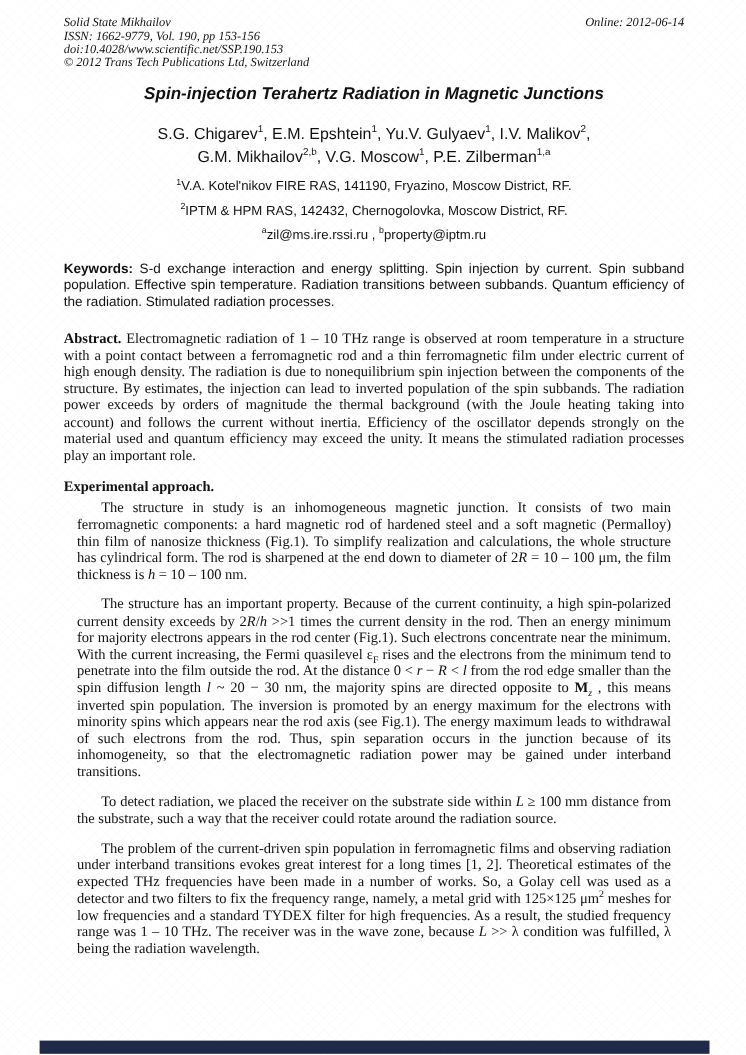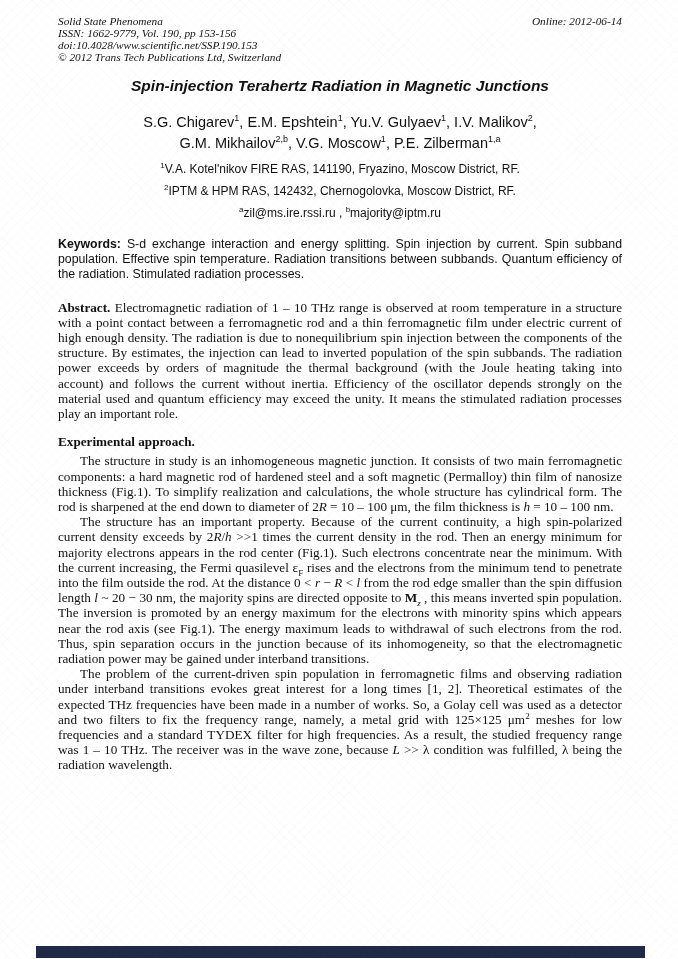--- a/index.html
+++ b/index.html
@@ -63,21 +63,21 @@
     margin-top: 17px;
     font-size: 13.2px; line-height: 15.2px;
     text-align: justify;
   }
   .section-heading {
     margin-top: 13px;
     font-weight: bold;
     font-size: 13.2px; line-height: 15.2px;
   }
   .body-para {
-    margin: 0;
+    margin: 12px;
     font-size: 13.2px; line-height: 15.2px;
     text-align: justify;
     text-indent: 22px;
   }
   .body-para.first { margin-top: 4px; }
   sup { line-height: 0; }
   sub { line-height: 0; font-size: 9px; }
   .abstract sup, .body-para sup { font-size: 9px; }
   
   .footer-bar {
@@ -87,46 +87,47 @@
     background: #1e2a47;
   }
 </style>
 </head>
 <body>
 
 <div class="page">
 
   <div class="header-row">
     <div class="header-left">
-      <div>Solid State Phenomena</div>
+      <div>Solid State Mikhailov</div>
       <div>ISSN: 1662-9779, Vol. 190, pp 153-156</div>
       <div>doi:10.4028/www.scientific.net/SSP.190.153</div>
       <div>© 2012 Trans Tech Publications Ltd, Switzerland</div>
     </div>
     <div class="header-right">Online: 2012-06-14</div>
   </div>
 
   <div class="paper-title">Spin-injection Terahertz Radiation in Magnetic Junctions</div>
 
   <div class="authors">
     <div><span>S.G. Chigarev</span><sup>1</sup><span>, E.M. Epshtein</span><sup>1</sup><span>, Yu.V. Gulyaev</span><sup>1</sup><span>, I.V. Malikov</span><sup>2</sup><span>,</span></div>
     <div><span>G.M. Mikhailov</span><sup>2,b</sup><span>, V.G. Moscow</span><sup>1</sup><span>, P.E. Zilberman</span><sup>1,a</sup></div>
   </div>
 
   <div class="affiliations">
     <div><sup>1</sup><span>V.A. Kotel'nikov FIRE RAS, 141190, Fryazino, Moscow District, RF.</span></div>
     <div><sup>2</sup><span>IPTM &amp; HPM RAS, 142432, Chernogolovka, Moscow District, RF.</span></div>
-    <div><sup>a</sup><span>zil@ms.ire.rssi.ru , </span><sup>b</sup><span>majority@iptm.ru</span></div>
+    <div><sup>a</sup><span>zil@ms.ire.rssi.ru , </span><sup>b</sup><span>property@iptm.ru</span></div>
   </div>
 
   <div class="keywords"><span style="font-weight: bold;">Keywords:</span><span> S-d exchange interaction and energy splitting. Spin injection by current. Spin subband population. Effective spin temperature. Radiation transitions between subbands. Quantum efficiency of the radiation. Stimulated radiation processes.</span></div>
 
   <div class="abstract"><span style="font-weight: bold;">Abstract. </span><span>Electromagnetic radiation of 1 – 10 THz range is observed at room temperature in a structure with a point contact between a ferromagnetic rod and a thin ferromagnetic film under electric current of high enough density. The radiation is due to nonequilibrium spin injection between the components of the structure. By estimates, the injection can lead to inverted population of the spin subbands. The radiation power exceeds by orders of magnitude the thermal background (with the Joule heating taking into account) and follows the current without inertia. Efficiency of the oscillator depends strongly on the material used and quantum efficiency may exceed the unity. It means the stimulated radiation processes play an important role.</span></div>
 
   <div class="section-heading">Experimental approach.</div>
 
   <p class="body-para first"><span>The structure in study is an inhomogeneous magnetic junction. It consists of two main ferromagnetic components: a hard magnetic rod of hardened steel and a soft magnetic (Permalloy) thin film of nanosize thickness (Fig.1). To simplify realization and calculations, the whole structure has cylindrical form. The rod is sharpened at the end down to diameter of 2</span><span style="font-style: italic;">R</span><span> = 10 – 100 μm, the film thickness is </span><span style="font-style: italic;">h</span><span> = 10 – 100 nm.</span></p>
   <p class="body-para"><span>The structure has an important property. Because of the current continuity, a high spin-polarized current density exceeds by 2</span><span style="font-style: italic;">R</span><span>/</span><span style="font-style: italic;">h</span><span> &gt;&gt;1 times the current density in the rod. Then an energy minimum for majority electrons appears in the rod center (Fig.1). Such electrons concentrate near the minimum. With the current increasing, the Fermi quasilevel ε</span><sub>F</sub><span> rises and the electrons from the minimum tend to penetrate into the film outside the rod. At the distance 0 &lt; </span><span style="font-style: italic;">r</span><span> − </span><span style="font-style: italic;">R</span><span> &lt; </span><span style="font-style: italic;">l</span><span> from the rod edge smaller than the spin diffusion length </span><span style="font-style: italic;">l</span><span> ~ 20 − 30 nm, the majority spins are directed opposite to </span><span style="font-weight: bold;">M</span><sub style="font-style: italic;">z</sub><span> , this means inverted spin population. The inversion is promoted by an energy maximum for the electrons with minority spins which appears near the rod axis (see Fig.1). The energy maximum leads to withdrawal of such electrons from the rod. Thus, spin separation occurs in the junction because of its inhomogeneity, so that the electromagnetic radiation power may be gained under interband transitions.</span></p>
+  <p class="body-para"><span>To detect radiation, we placed the receiver on the substrate side within </span><span style="font-style: italic;">L</span><span> ≥ 100 mm distance from the substrate, such a way that the receiver could rotate around the radiation source.</span></p>
   <p class="body-para"><span>The problem of the current-driven spin population in ferromagnetic films and observing radiation under interband transitions evokes great interest for a long times [1, 2]. Theoretical estimates of the expected THz frequencies have been made in a number of works. So, a Golay cell was used as a detector and two filters to fix the frequency range, namely, a metal grid with 125×125 μm</span><sup>2</sup><span> meshes for low frequencies and a standard TYDEX filter for high frequencies. As a result, the studied frequency range was 1 – 10 THz. The receiver was in the wave zone, because </span><span style="font-style: italic;">L</span><span> &gt;&gt; λ condition was fulfilled, λ being the radiation wavelength.</span></p>
 
   <div class="footer-bar"></div>
 
 </div>
 
 </body></html>

